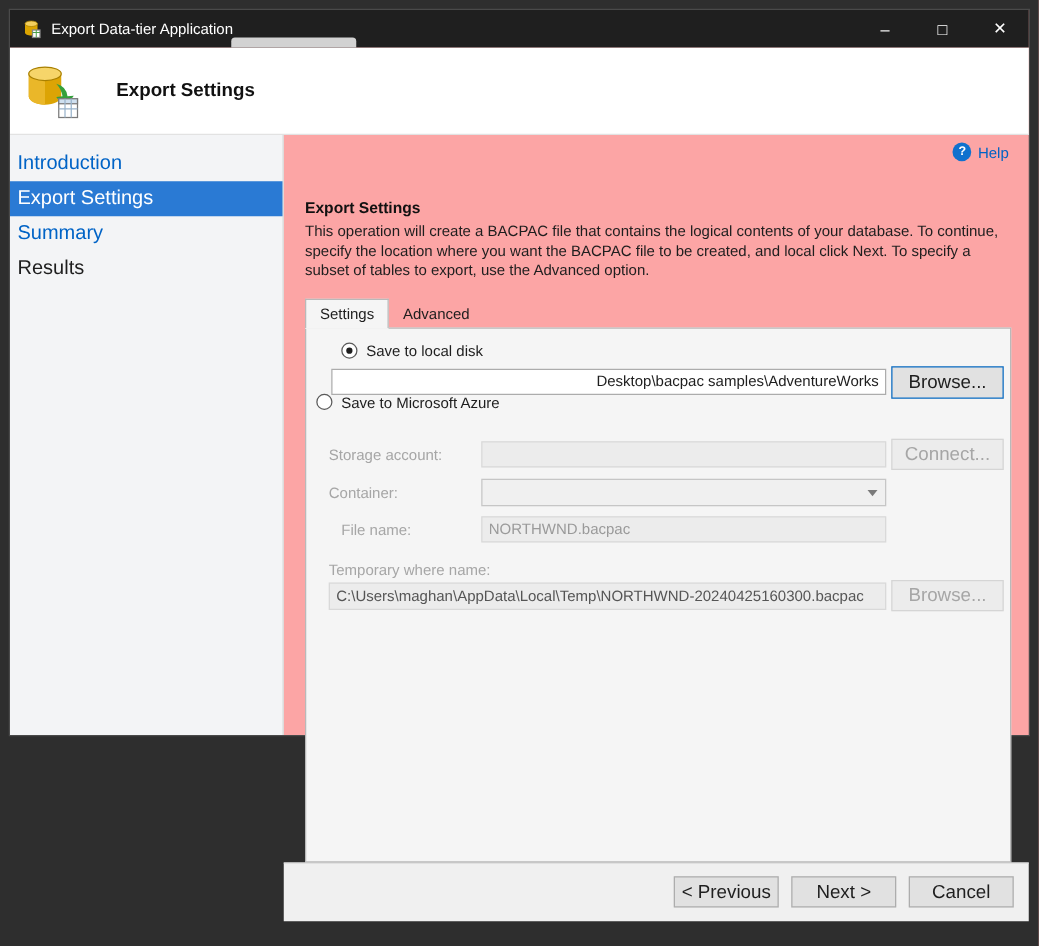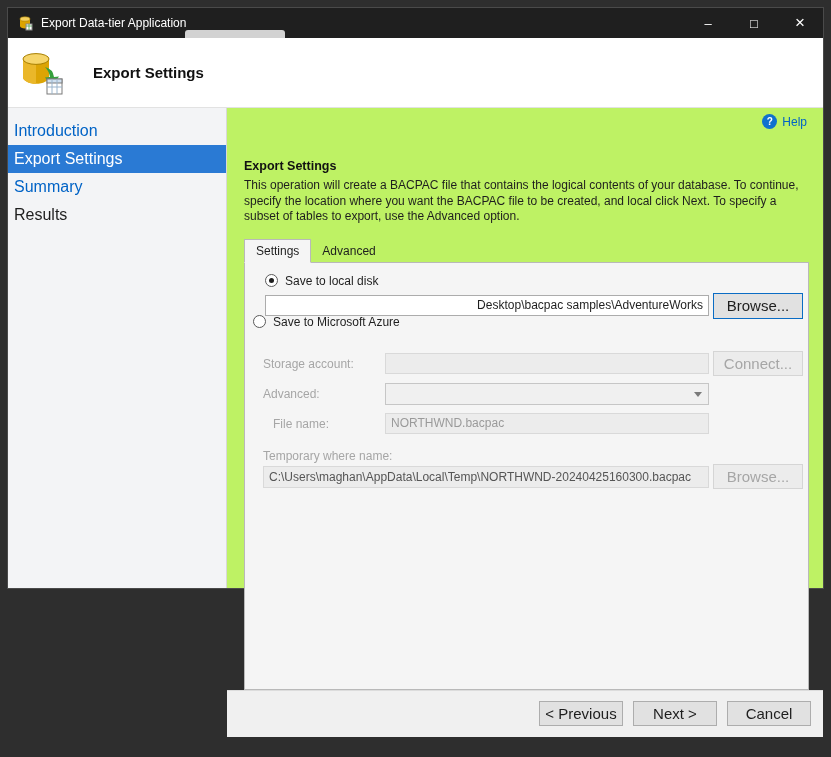--- a/index.html
+++ b/index.html
@@ -5,21 +5,21 @@
   * { box-sizing: border-box; }
   html,body { margin:0; padding:0; }
   body {
     width:831px; height:757px; position:relative; overflow:hidden;
     background:#2e2e2e;
     font-family:"Liberation Sans", sans-serif;
     color:#1e1e1e;
   }
   .window {
     position:absolute; left:8px; top:8px; width:815px; height:580px;
-    background:#bef264; display:flex; flex-direction:column;
+    background:#fca5a5; display:flex; flex-direction:column;
     box-shadow:0 0 0 1px #4a4a4a;
     justify-content:flex-end;
   }
 
   
   .titlebar {
     flex:0 0 30px; background:#1f1f1f; color:#fff;
     display:flex; align-items:center; position:relative;
   }
   .titlebar .app-icon { margin-left:9px; width:16px; height:16px; flex:0 0 16px; }
@@ -184,37 +184,37 @@
       <div class="section-title">Export Settings</div>
       <div class="section-desc">This operation will create a BACPAC file that contains the logical contents of your database. To continue, specify the location where you want the BACPAC file to be created, and local click Next. To specify a subset of tables to export, use the Advanced option.</div>
 
       <div class="tabs">
         <div class="tab active">Settings</div>
         <div class="tab">Advanced</div>
       </div>
 
       <div class="panel">
 
-        <div class="radio-row" style="left:12px; top:11px;padding-left:8px;">
+        <div class="radio-row" style="left:20px; top:11px;padding-left:8px;">
           <span class="radio checked"></span>
           <span>Save to local disk</span>
         </div>
         <input class="txt right" style="left: 20px; top: 32px; width: 444px;" value="Desktop\bacpac samples\AdventureWorks">
         <div class="btn accent" style="right:5px; top:30px; height:26px;">Browse...</div>
 
         <div class="radio-row" style="left:8px; top:52px;">
           <span class="radio"></span>
           <span>Save to Microsoft Azure</span>
         </div>
 
         <span class="fld-label" style="left:18px; top:94px;">Storage account:</span>
         <input class="txt disabled" style="left: 140px; top: 90px; width: 324px;">
         <div class="btn disabled" style="right:5px; top:88px;">Connect...</div>
 
-        <span class="fld-label" style="left:18px; top:124px;">Advanced:</span>
+        <span class="fld-label" style="left:18px; top:124px;">Container:</span>
         <div class="combo" style="left:140px; top:120px; width:324px;">
           <span class="chev"></span>
         </div>
 
         <span class="fld-label" style="left:28px; top:154px;">File name:</span>
         <input class="txt disabled" style="left: 140px; top: 150px; width: 324px;" value="NORTHWND.bacpac">
 
         <span class="fld-label" style="left:18px; top:186px;">Temporary where name:</span>
         <input class="txt disabled-dark" style="left: 18px; top: 203px; width: 446px; height: 22px;" value="C:\Users\maghan\AppData\Local\Temp\NORTHWND-20240425160300.bacpac">
         <div class="btn disabled" style="right:5px; top:201px;">Browse...</div>

